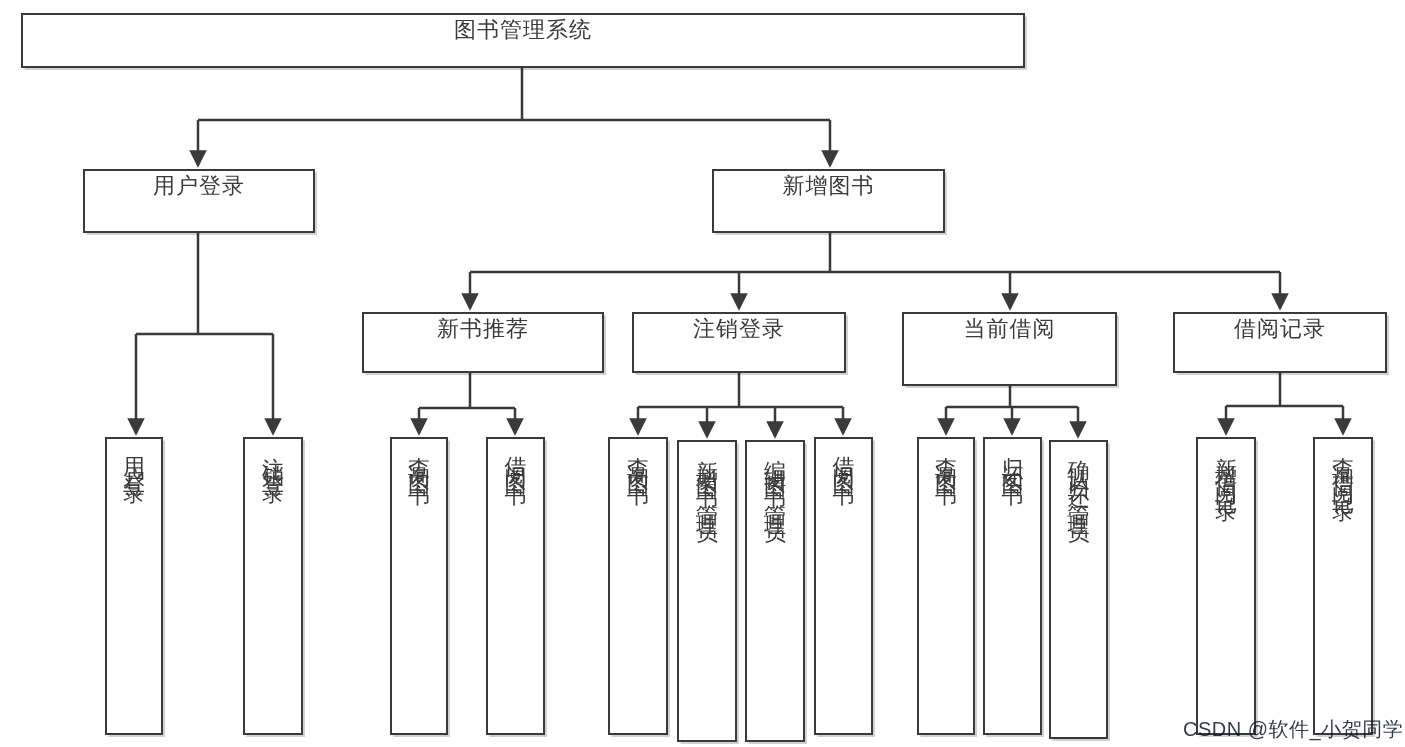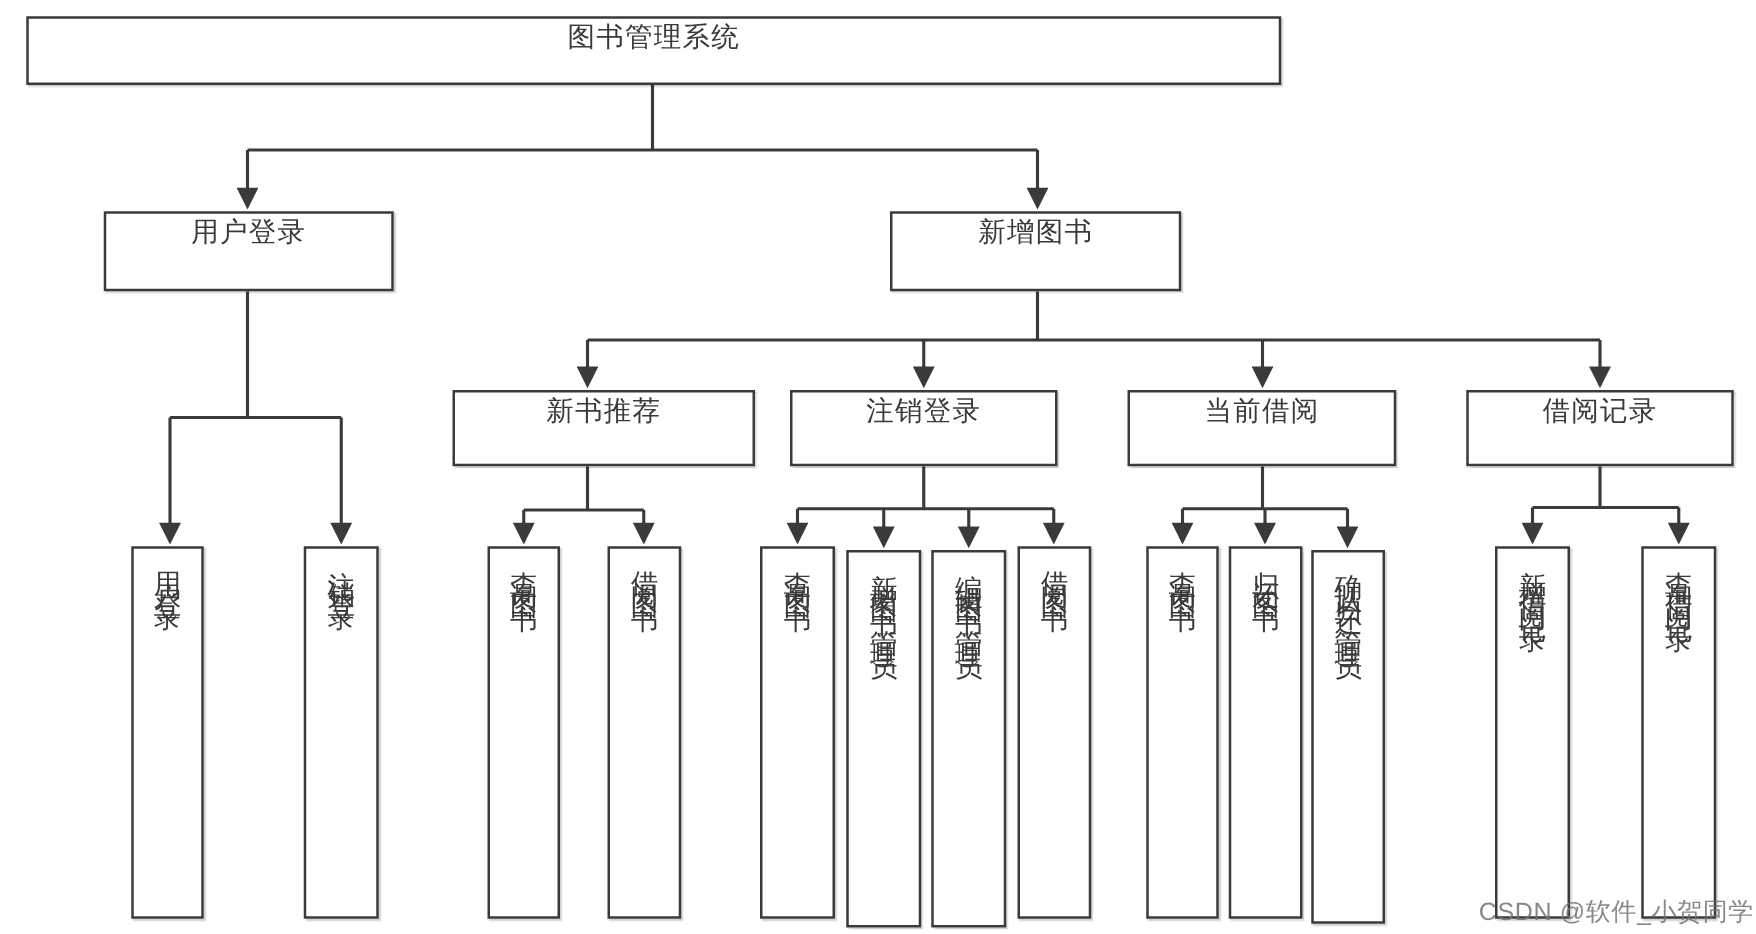--- a/index.html
+++ b/index.html
@@ -47,21 +47,21 @@
     writing-mode: vertical-lr;
     text-orientation: mixed;
     letter-spacing: 9px;
     line-height: 1;
   }
   .watermark {
     position: absolute;
     left: 1183px;
     top: 716px;
     font-size: 20px;
-    color: #737373;
+    color: #0f172a;
     opacity: 0.85;
     letter-spacing: 0.5px;
     white-space: nowrap;
     z-index: 4;
   }
 </style>
 </head>
 <body>
 
 <div class="canvas">
@@ -117,21 +117,21 @@
   <div class="box hbox" style="left:712px;top:169px;width:233px;height:64px">
     <span>新增图书</span>
   </div>
 
   <div class="box hbox" style="left:362px;top:312px;width:242px;height:61px">
     <span>新书推荐</span>
   </div>
   <div class="box hbox" style="left:632px;top:312px;width:214px;height:61px">
     <span>注销登录</span>
   </div>
-  <div class="box hbox" style="left:902px;top:312px;width:215px;height:61px">
+  <div class="box hbox" style="left:902px;top:312px;width:215px;height:74px">
     <span>当前借阅</span>
   </div>
   <div class="box hbox" style="left:1173px;top:312px;width:214px;height:61px">
     <span>借阅记录</span>
   </div>
 
   <div class="box vbox" style="left:105px;top:437px;width:58px;height:298px">
     <span>用户登录</span>
   </div>
   <div class="box vbox" style="left:243px;top:437px;width:60px;height:298px">

